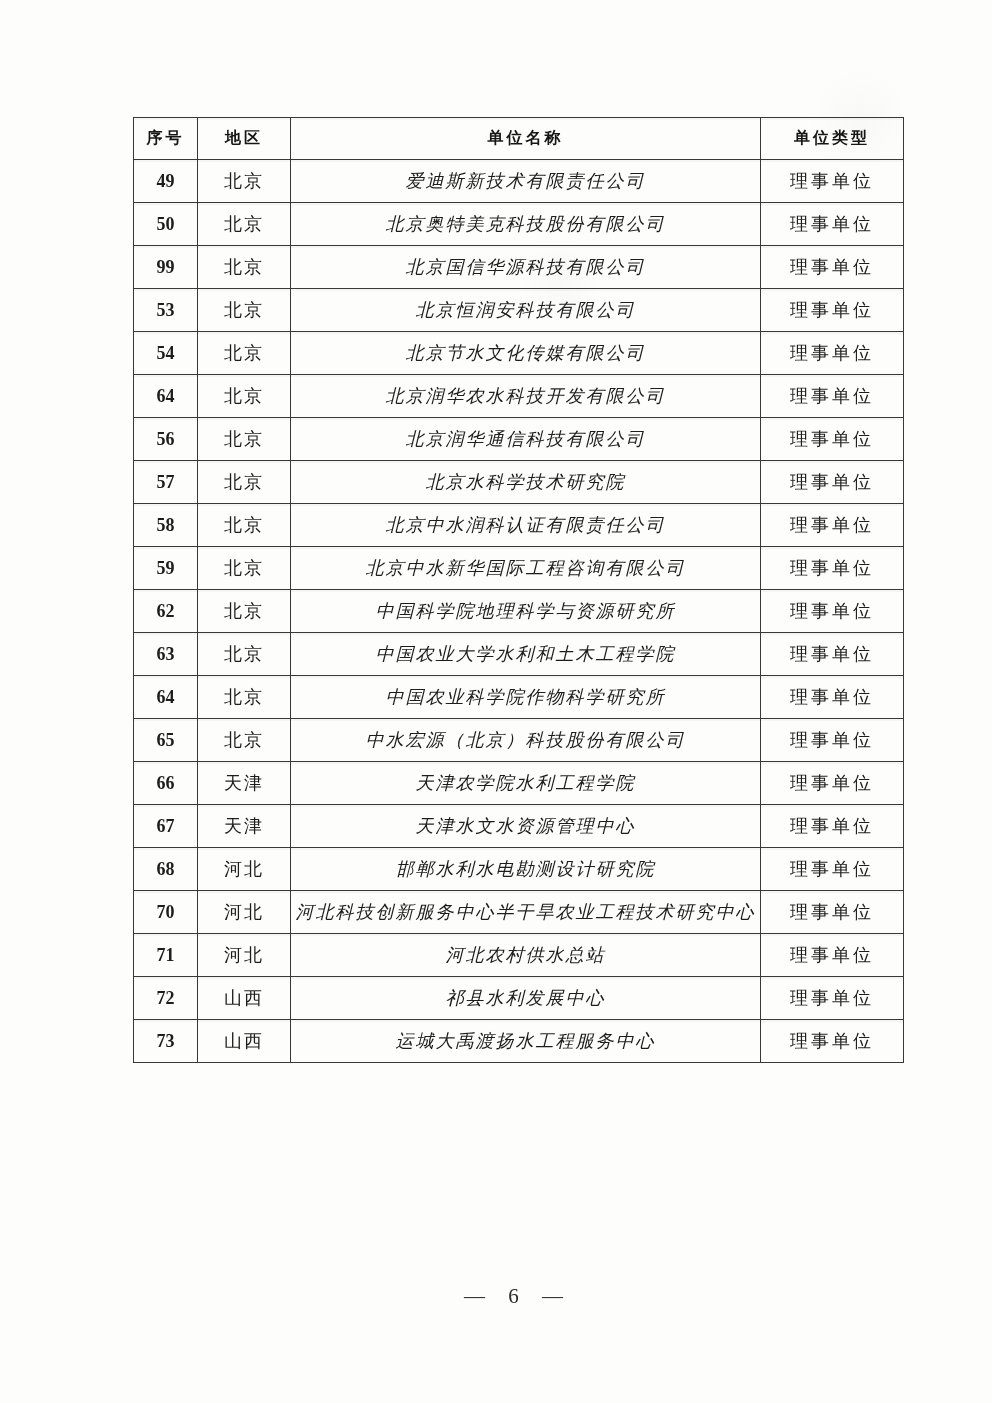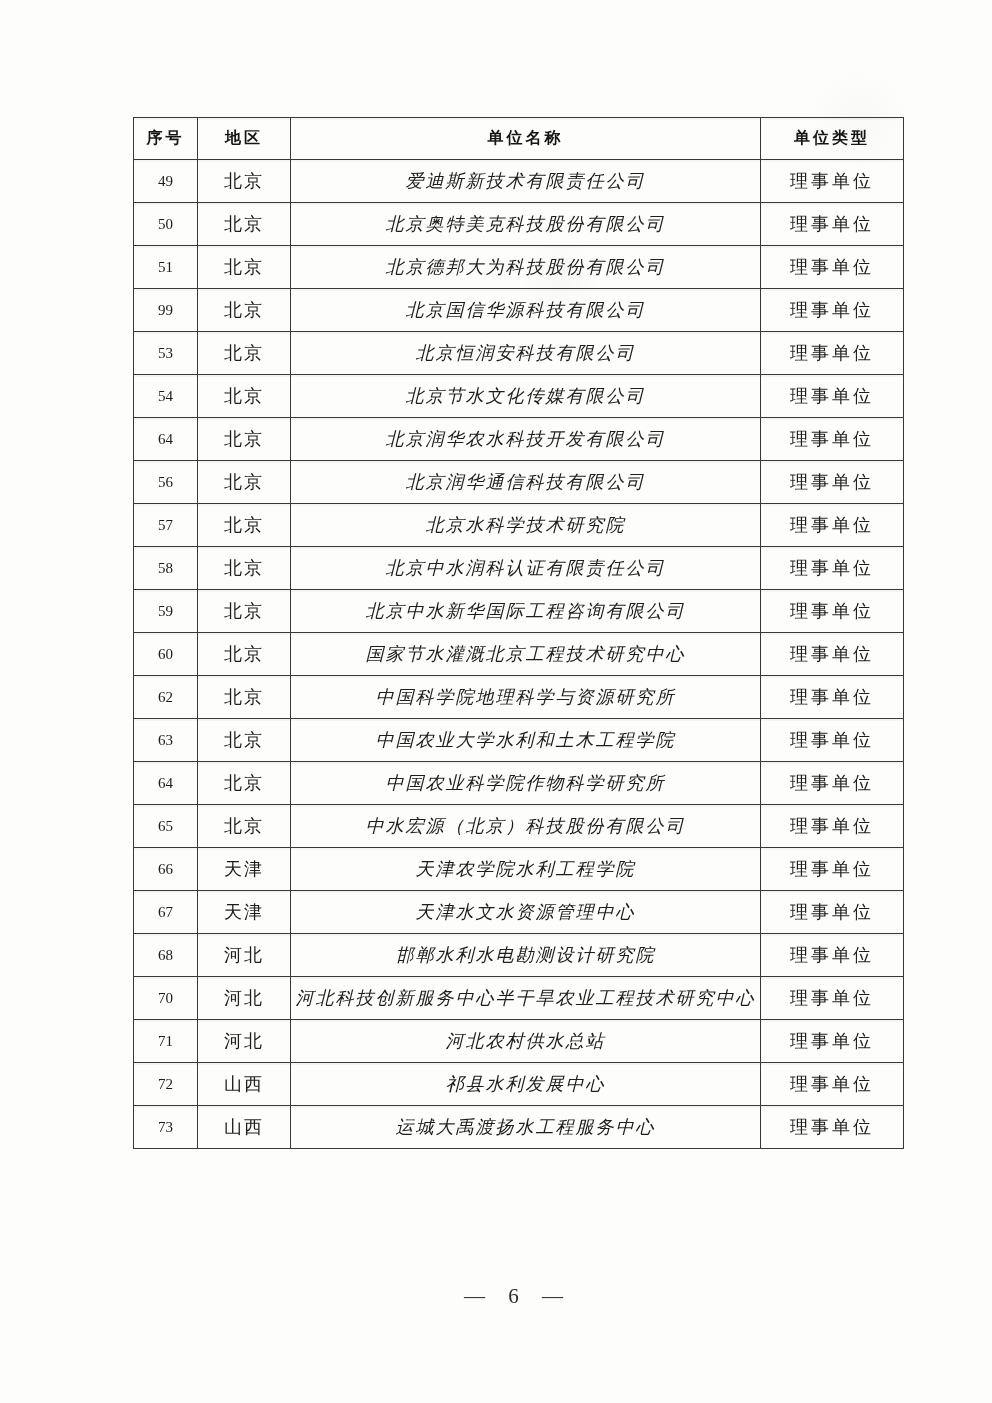--- a/index.html
+++ b/index.html
@@ -50,23 +50,24 @@
     font-size: 16px;
     font-weight: bold;
     letter-spacing: 3px;
     color: #161616;
   }
 
   tbody tr { height: 43px; }
   tbody td { font-size: 18px; }
 
   td.col-no {
-    font-size: 15px;
+    font-size: 18px;
     letter-spacing: 0;
     font-family: "Liberation Serif", "DejaVu Serif", serif;
+    font-weight: bold;
   }
   td.col-region { letter-spacing: 2px; }
   td.col-name {
     letter-spacing: 2px;
     line-height: 26px;
     padding: 3px 6px;
     font-style: italic;
   }
   td.col-type { letter-spacing: 3px; }
 
@@ -109,26 +110,20 @@
       <td class="col-type">理事单位</td>
     </tr>
 
     <tr>
       <td class="col-no">50</td>
       <td class="col-region">北京</td>
       <td class="col-name">北京奥特美克科技股份有限公司</td>
       <td class="col-type">理事单位</td>
     </tr>
 
-    <tr>
-      <td class="col-no">51</td>
-      <td class="col-region">北京</td>
-      <td class="col-name">北京德邦大为科技股份有限公司</td>
-      <td class="col-type">理事单位</td>
-    </tr>
 
     <tr>
       <td class="col-no">99</td>
       <td class="col-region">北京</td>
       <td class="col-name">北京国信华源科技有限公司</td>
       <td class="col-type">理事单位</td>
     </tr>
 
     <tr>
       <td class="col-no">53</td>
@@ -172,26 +167,20 @@
       <td class="col-type">理事单位</td>
     </tr>
 
     <tr>
       <td class="col-no">59</td>
       <td class="col-region">北京</td>
       <td class="col-name">北京中水新华国际工程咨询有限公司</td>
       <td class="col-type">理事单位</td>
     </tr>
 
-    <tr>
-      <td class="col-no">60</td>
-      <td class="col-region">北京</td>
-      <td class="col-name">国家节水灌溉北京工程技术研究中心</td>
-      <td class="col-type">理事单位</td>
-    </tr>
 
 
     <tr>
       <td class="col-no">62</td>
       <td class="col-region">北京</td>
       <td class="col-name">中国科学院地理科学与资源研究所</td>
       <td class="col-type">理事单位</td>
     </tr>
 
     <tr>

